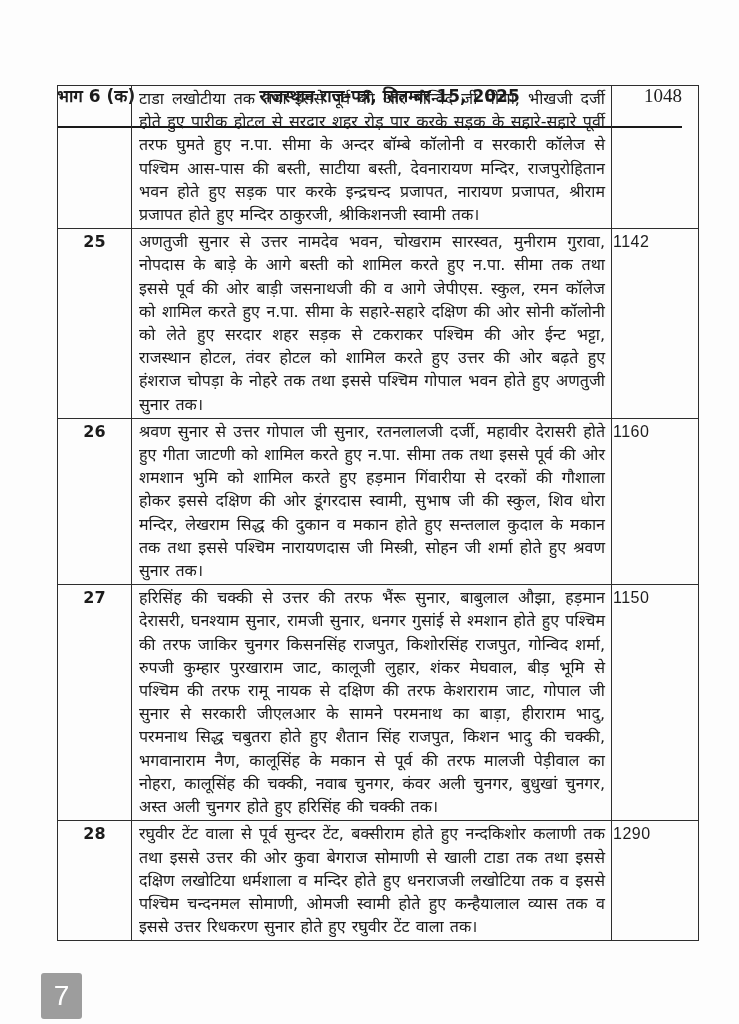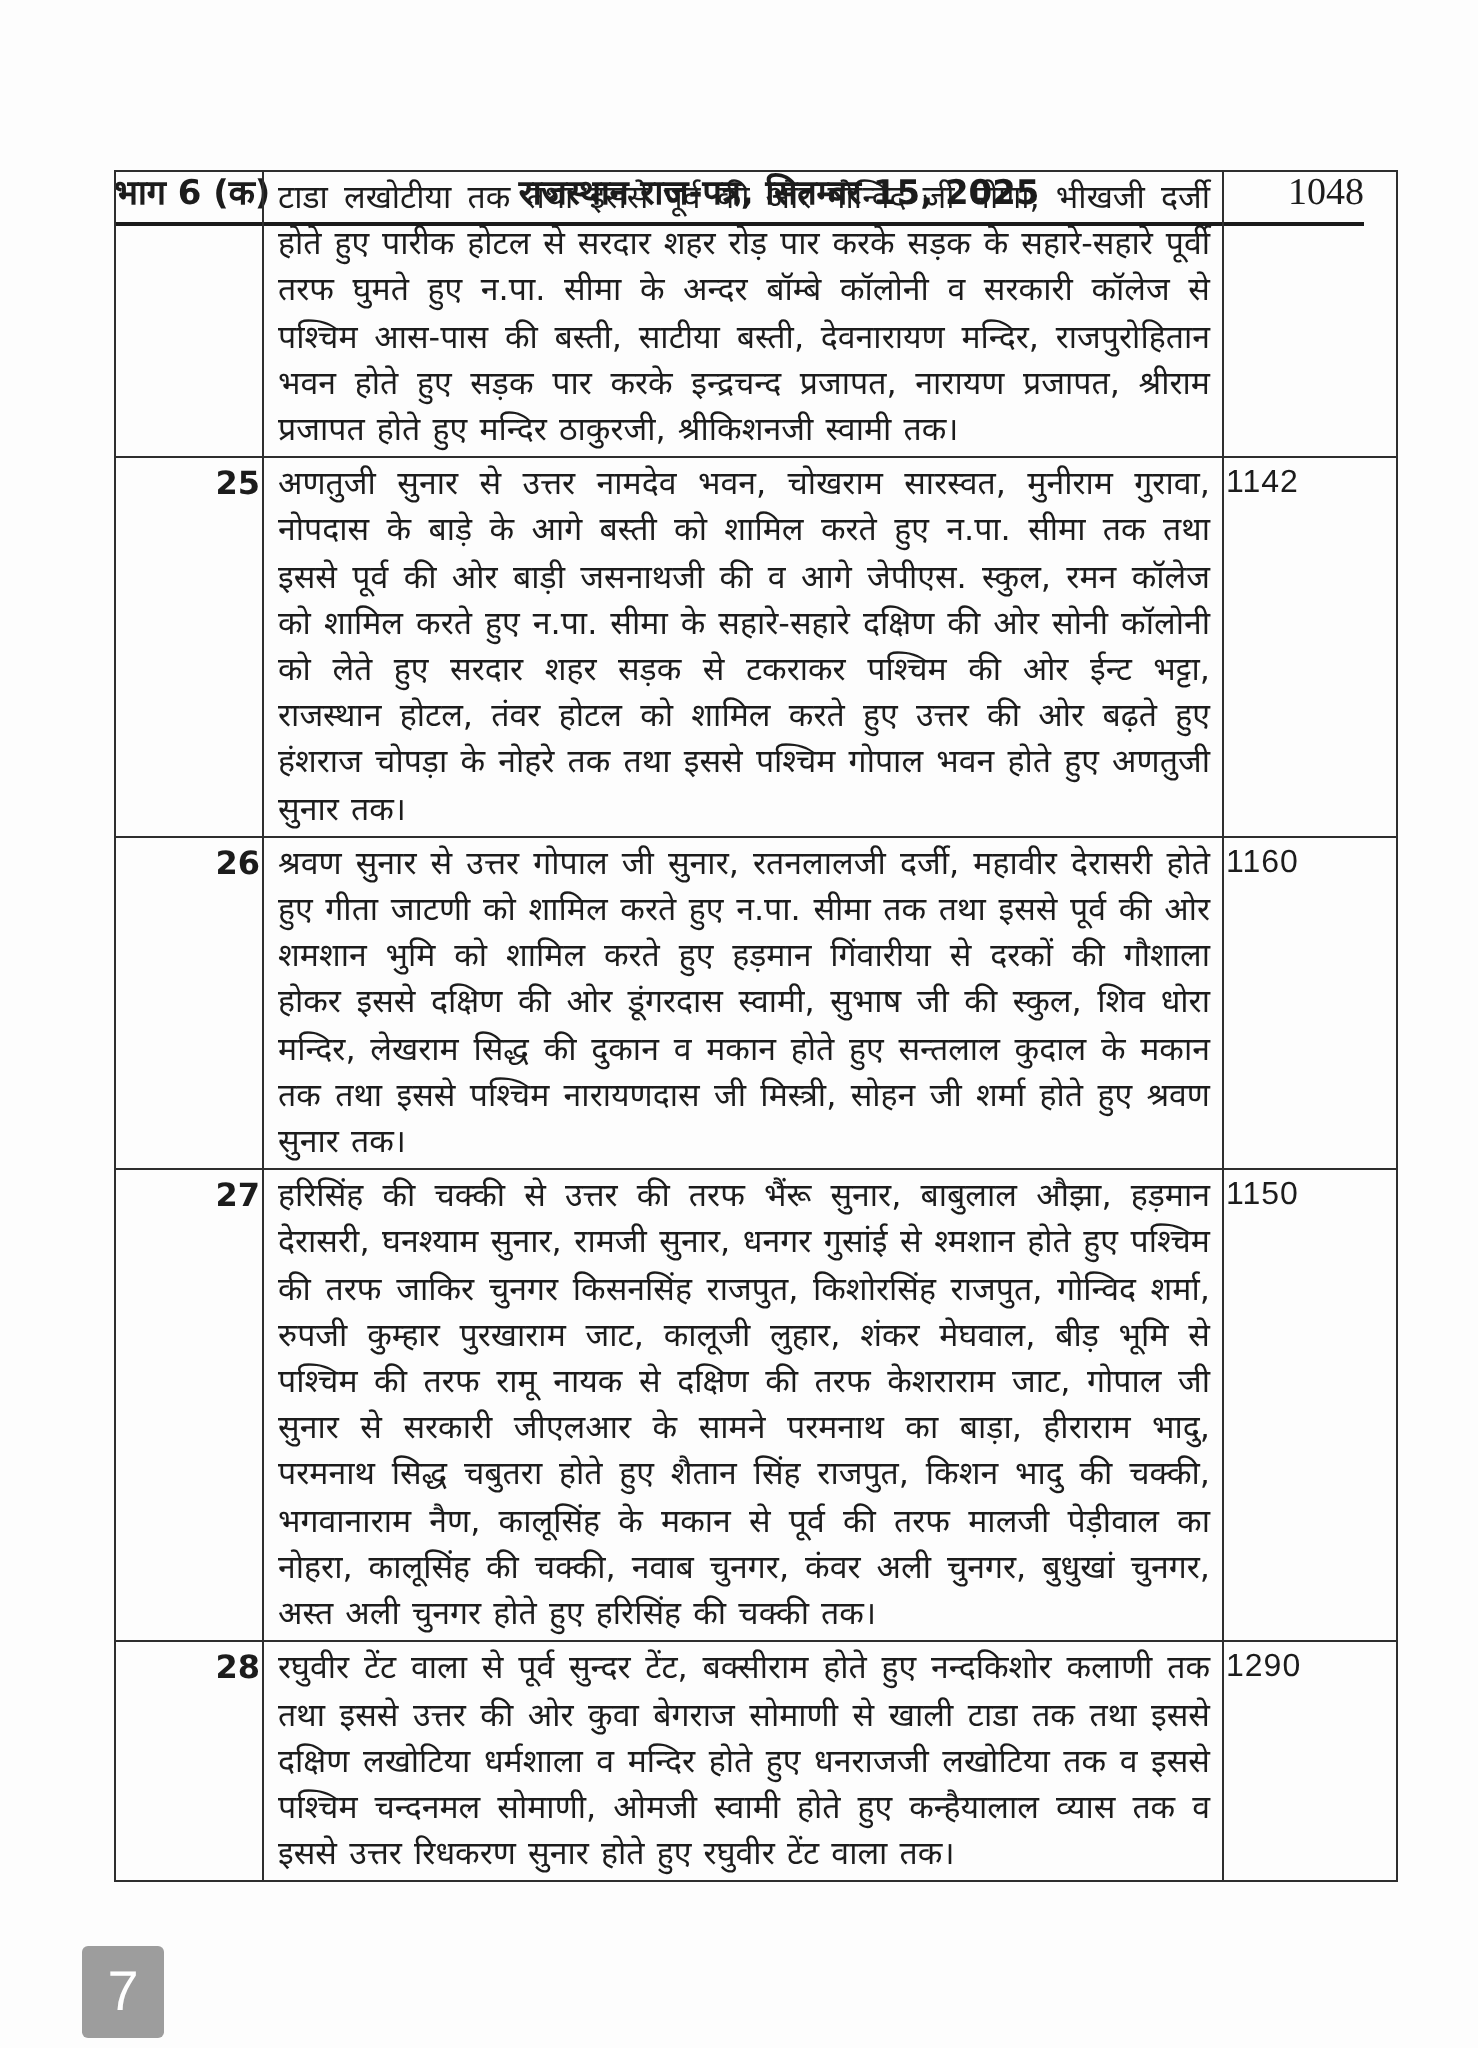--- a/index.html
+++ b/index.html
@@ -18,21 +18,21 @@
   }
   .header {
     position: absolute;
     top: 46px;
     left: 57px;
     width: 625px;
     display: flex;
     justify-content: space-between;
     align-items: baseline;
     border-bottom: 2px solid #1a1a1a;
-    padding-bottom: 3px;
+    padding-bottom: 19px;
     font-size: 17px;
   }
   .h-left {
     font-weight: bold;
     white-space: nowrap;
   }
   .h-center {
     font-weight: bold;
     white-space: nowrap;
     flex: 1;
@@ -54,21 +54,21 @@
     table-layout: fixed;
   }
   table.boundary-table td {
     border: 1.4px solid #2e2e2e;
     font-size: 16px;
     line-height: 23.2px;
     vertical-align: top;
   }
   td.num {
     width: 71px;
-    text-align: right;
+    text-align: center;
     font-weight: bold;
     padding-top: 1px;
   }
   td.desc {
     width: 466px;
     text-align: justify;
     padding: 1px 6px 2px 7px;
     word-spacing: 1px;
   }
   td.val {

